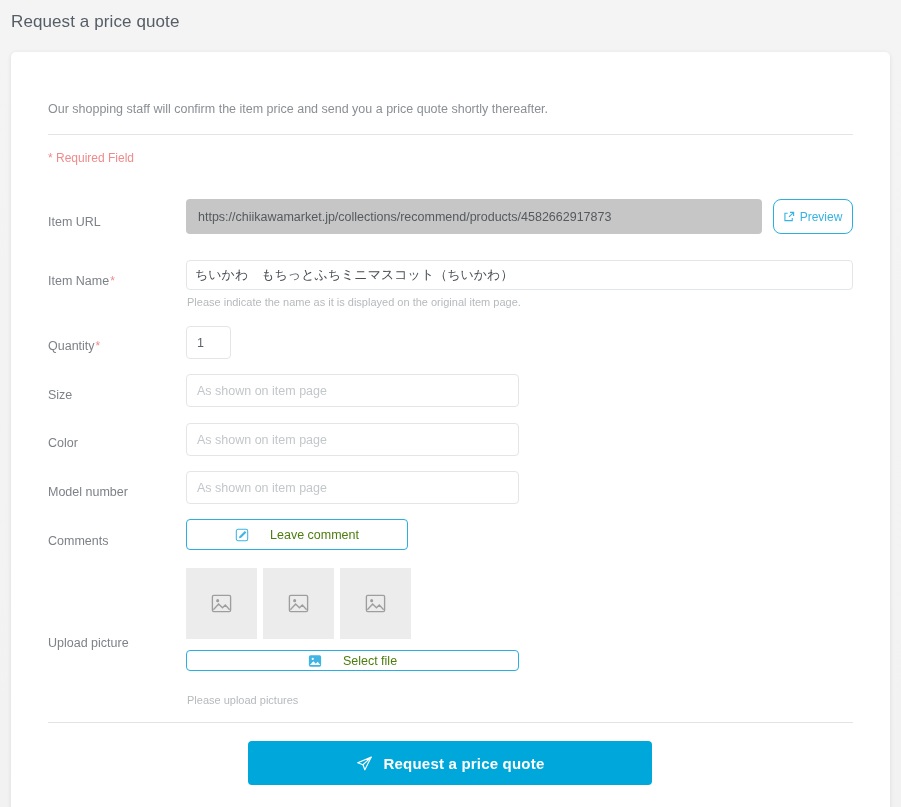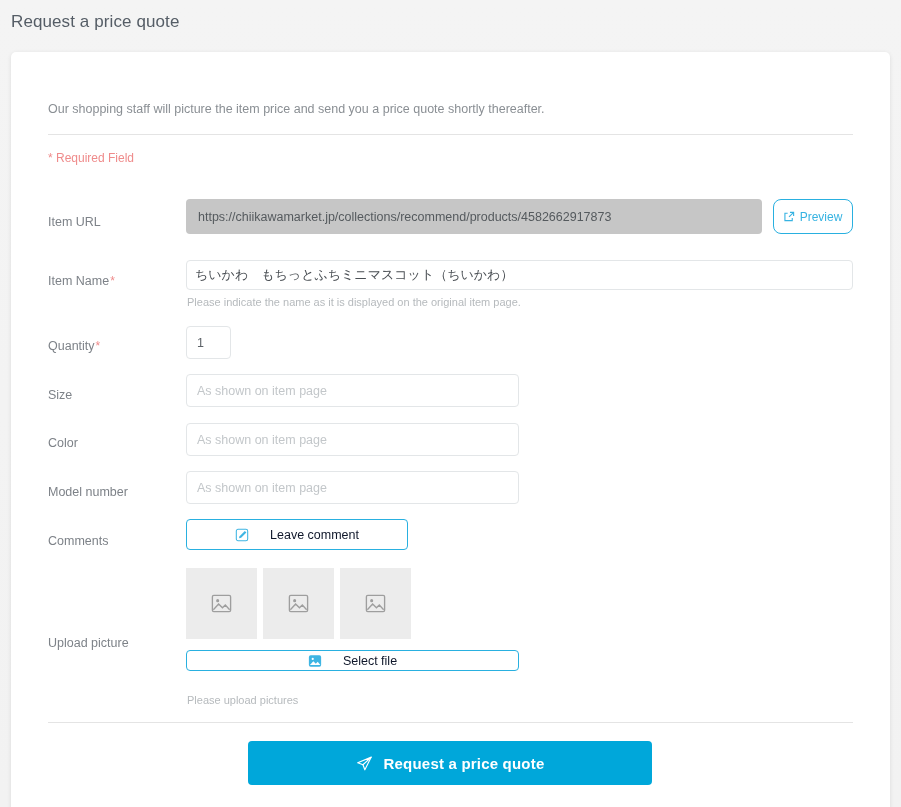--- a/index.html
+++ b/index.html
@@ -133,21 +133,21 @@
   .qty-field { left: 175px; top: 274px; width: 45px; height: 33px; }
   .size-field { left: 175px; top: 322px; width: 333px; height: 33px; }
   .color-field { left: 175px; top: 371px; width: 333px; height: 33px; }
   .model-field { left: 175px; top: 419px; width: 333px; height: 33px; }
 
   .outline-btn {
     position: absolute;
     border: 1px solid #29b0e0;
     border-radius: 4px;
     background: #fff;
-    color: #0f172a;
+    color: #4d7c0f;
     font-size: 12.5px;
     font-family: "Liberation Sans", sans-serif;
     display: flex;
     align-items: center;
     justify-content: center;
     gap: 21px;
     cursor: pointer;
     padding: 0;
   }
   .comment-btn { left: 175px; top: 467px; width: 222px; height: 31px; }
@@ -193,21 +193,21 @@
 </style>
 </head>
 <body>
 
 <div class="page">
 
   <div class="page-title">Request a price quote</div>
 
   <div class="card">
 
-    <div class="intro">Our shopping staff will picture the item price and send you a price quote shortly thereafter.</div>
+    <div class="intro">Our shopping staff will confirm the item price and send you a price quote shortly thereafter.</div>
     <div class="divider top"></div>
     <div class="required-note">* Required Field</div>
 
     <div class="row-label" style="top:163px">
       <span>Item URL</span>
     </div>
     <input class="url-field" readonly="" value="https://chiikawamarket.jp/collections/recommend/products/4582662917873" style="">
     <button class="preview-btn">
       <span>
         <svg width="11" height="11" viewBox="0 0 12 12" fill="none" stroke="#36b3e2" stroke-width="1.2">

